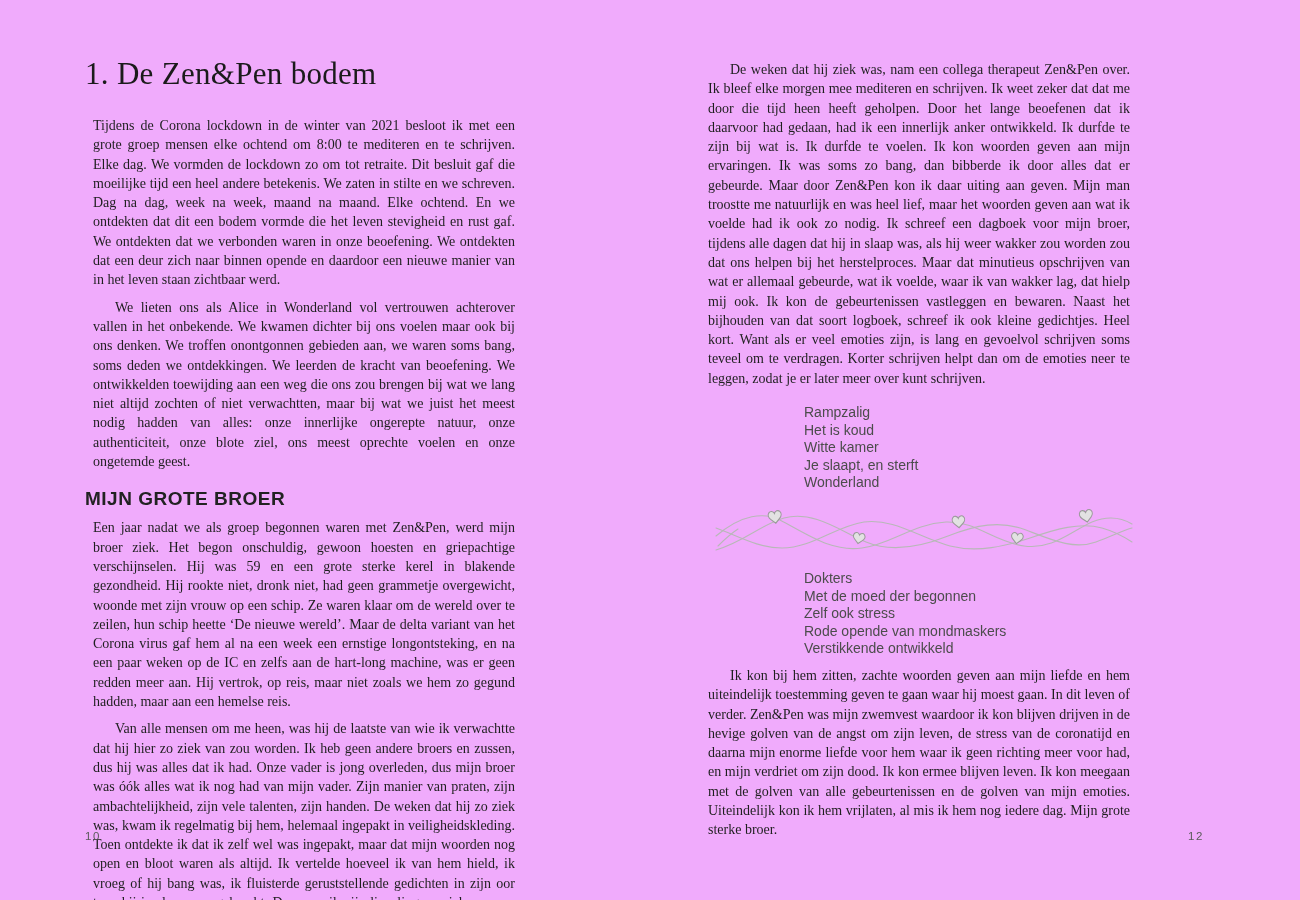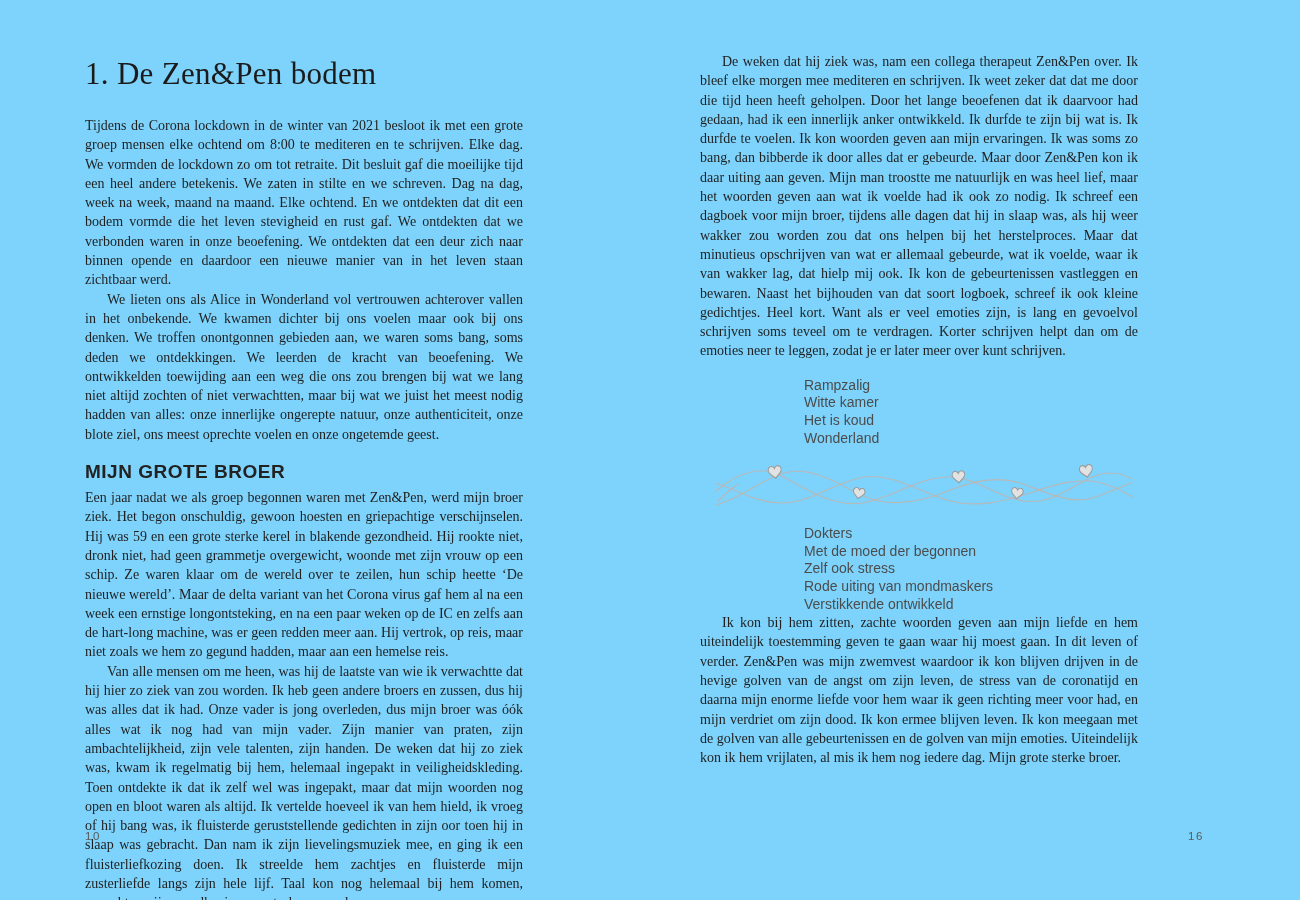--- a/index.html
+++ b/index.html
@@ -1,38 +1,38 @@
 <!DOCTYPE html>
 <html lang="nl" style="--line-color: #b8b8b8; --heart-fill: #e2e2e2; --heart-stroke: #9a9a9a;"><head>
 <meta charset="utf-8">
 <style>
   html,body { margin:0; padding:0; background:#ffffff; }
   .spread {
     position:relative; width:1300px; height:900px;
-    background:#7dd3fc; overflow:hidden;
+    background:#f0abfc; overflow:hidden;
     font-family:"Liberation Serif", serif;
     color:#1f1f1f;
   }
   .col { position:absolute; width:438px; }
   .col-left  { left:85px;  top:56px; }
   .col-right { left:700px; top:52px; }
 
   .chapter-title {
     font-family:"Liberation Serif", serif;
     font-weight:400;
     font-size:31px;
     letter-spacing:.3px;
     color:#1b1b1b;
     margin:0 0 24px 0;
   }
   p.body {
     font-size:14px;
     line-height:19.3px;
     text-align:justify;
-    margin:0;
+    margin:8px;
     color:#1f1f1f;
     hyphens:auto;
   }
   p.indent { text-indent:22px; }
 
   .section-heading {
     font-family:"Liberation Sans", sans-serif;
     font-weight:700;
     font-size:19px;
     letter-spacing:.5px;
@@ -85,22 +85,23 @@
 
     <p class="body">Een jaar nadat we als groep begonnen waren met Zen&amp;Pen, werd mijn broer ziek. Het begon onschuldig, gewoon hoesten en griepachtige verschijnselen. Hij was 59 en een grote sterke kerel in blakende gezondheid. Hij rookte niet, dronk niet, had geen grammetje overgewicht, woonde met zijn vrouw op een schip. Ze waren klaar om de wereld over te zeilen, hun schip heette ‘De nieuwe wereld’. Maar de delta variant van het Corona virus gaf hem al na een week een ernstige longontsteking, en na een paar weken op de IC en zelfs aan de hart-long machine, was er geen redden meer aan. Hij vertrok, op reis, maar niet zoals we hem zo gegund hadden, maar aan een hemelse reis.</p>
     <p class="body indent">Van alle mensen om me heen, was hij de laatste van wie ik verwachtte dat hij hier zo ziek van zou worden. Ik heb geen andere broers en zussen, dus hij was alles dat ik had. Onze vader is jong overleden, dus mijn broer was óók alles wat ik nog had van mijn vader. Zijn manier van praten, zijn ambachtelijkheid, zijn vele talenten, zijn handen. De weken dat hij zo ziek was, kwam ik regelmatig bij hem, helemaal ingepakt in veiligheidskleding. Toen ontdekte ik dat ik zelf wel was ingepakt, maar dat mijn woorden nog open en bloot waren als altijd. Ik vertelde hoeveel ik van hem hield, ik vroeg of hij bang was, ik fluisterde geruststellende gedichten in zijn oor toen hij in slaap was gebracht. Dan nam ik zijn lievelingsmuziek mee, en ging ik een fluisterliefkozing doen. Ik streelde hem zachtjes en fluisterde mijn zusterliefde langs zijn hele lijf. Taal kon nog helemaal bij hem komen, vanachter mijn mondkapje en spatscherm vandaan.</p>
   </div>
 
   <div class="col col-right">
     <p class="body indent">De weken dat hij ziek was, nam een collega therapeut Zen&amp;Pen over. Ik bleef elke morgen mee mediteren en schrijven. Ik weet zeker dat dat me door die tijd heen heeft geholpen. Door het lange beoefenen dat ik daarvoor had gedaan, had ik een innerlijk anker ontwikkeld. Ik durfde te zijn bij wat is. Ik durfde te voelen. Ik kon woorden geven aan mijn ervaringen. Ik was soms zo bang, dan bibberde ik door alles dat er gebeurde. Maar door Zen&amp;Pen kon ik daar uiting aan geven. Mijn man troostte me natuurlijk en was heel lief, maar het woorden geven aan wat ik voelde had ik ook zo nodig. Ik schreef een dagboek voor mijn broer, tijdens alle dagen dat hij in slaap was, als hij weer wakker zou worden zou dat ons helpen bij het herstelproces. Maar dat minutieus opschrijven van wat er allemaal gebeurde, wat ik voelde, waar ik van wakker lag, dat hielp mij ook. Ik kon de gebeurtenissen vastleggen en bewaren. Naast het bijhouden van dat soort logboek, schreef ik ook kleine gedichtjes. Heel kort. Want als er veel emoties zijn, is lang en gevoelvol schrijven soms teveel om te verdragen. Korter schrijven helpt dan om de emoties neer te leggen, zodat je er later meer over kunt schrijven.</p>
 
     <div class="poem poem-1">
       <div>Rampzalig</div>
+      <div>Het is koud</div>
       <div>Witte kamer</div>
-      <div>Het is koud</div>
+      <div>Je slaapt, en sterft</div>
       <div>Wonderland</div>
     </div>
 
     <svg class="decoration" viewBox="0 0 420 62" aria-hidden="true">
       <path class="wave" d="M2,34 C28,12 50,10 66,18 C96,34 118,50 148,46 C178,42 198,22 232,20 C262,19 280,40 310,44 C338,48 356,30 378,20 C395,13 408,16 418,22"></path>
       <path class="wave" d="M2,48 C30,40 48,22 70,16 C100,8 128,30 152,40 C176,50 204,46 234,34 C262,23 286,18 312,28 C338,38 360,48 382,40 C398,34 410,28 418,26"></path>
       <path class="wave" d="M2,26 C24,34 44,46 68,46 C98,46 122,24 150,20 C180,16 206,36 236,44 C264,51 292,44 316,36 C342,27 366,20 388,26 C402,30 412,36 418,40"></path>
       <path class="wave" d="M4,44 C10,38 16,32 24,27"></path>
       <g transform="translate(60,8) rotate(-8) scale(1.25)">
         <path class="heart" d="M0,2.8 C-0.8,0.9 -3.1,0.2 -4.4,1.7 C-5.7,3.2 -5.3,5.6 -3.5,7.3 L0,10.6 L3.5,7.3 C5.3,5.6 5.7,3.2 4.4,1.7 C3.1,0.2 0.8,0.9 0,2.8 Z"></path>
@@ -116,23 +117,23 @@
       </g>
       <g transform="translate(371,7) rotate(-10) scale(1.25)">
         <path class="heart" d="M0,2.8 C-0.8,0.9 -3.1,0.2 -4.4,1.7 C-5.7,3.2 -5.3,5.6 -3.5,7.3 L0,10.6 L3.5,7.3 C5.3,5.6 5.7,3.2 4.4,1.7 C3.1,0.2 0.8,0.9 0,2.8 Z"></path>
       </g>
     </svg>
 
     <div class="poem poem-2">
       <div>Dokters</div>
       <div>Met de moed der begonnen</div>
       <div>Zelf ook stress</div>
-      <div>Rode uiting van mondmaskers</div>
+      <div>Rode opende van mondmaskers</div>
       <div>Verstikkende ontwikkeld</div>
     </div>
 
     <p class="body indent closing">Ik kon bij hem zitten, zachte woorden geven aan mijn liefde en hem uiteindelijk toestemming geven te gaan waar hij moest gaan. In dit leven of verder. Zen&amp;Pen was mijn zwemvest waardoor ik kon blijven drijven in de hevige golven van de angst om zijn leven, de stress van de coronatijd en daarna mijn enorme liefde voor hem waar ik geen richting meer voor had, en mijn verdriet om zijn dood. Ik kon ermee blijven leven. Ik kon meegaan met de golven van alle gebeurtenissen en de golven van mijn emoties. Uiteindelijk kon ik hem vrijlaten, al mis ik hem nog iedere dag. Mijn grote sterke broer.</p>
   </div>
 
   <div class="pagenum pagenum-left">10</div>
-  <div class="pagenum pagenum-right">16</div>
+  <div class="pagenum pagenum-right">12</div>
 
 </div>
 
 </body></html>

